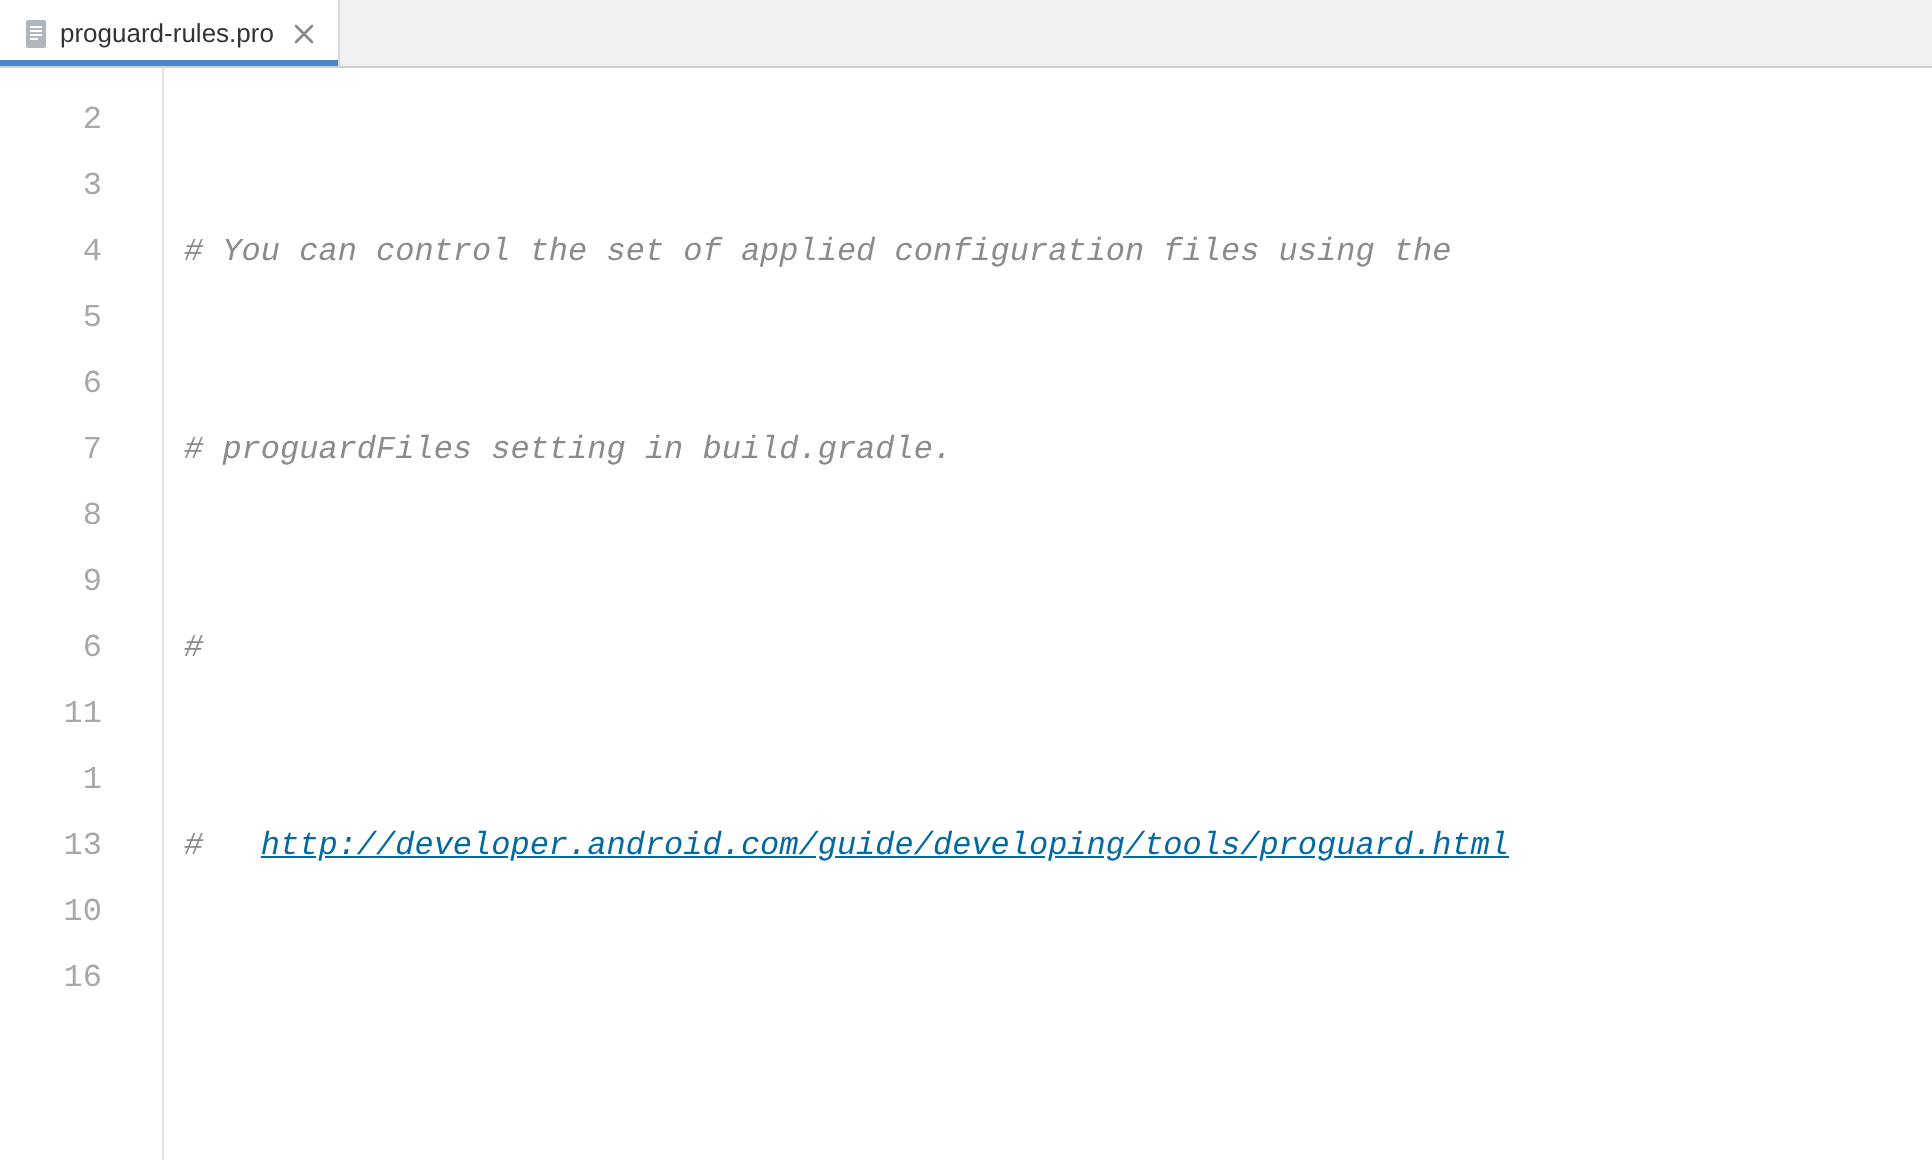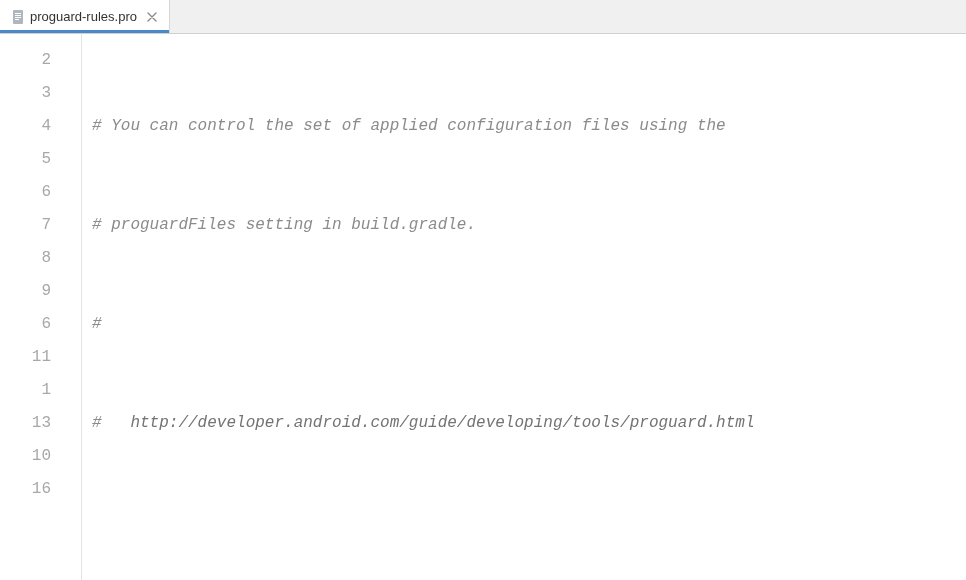--- a/index.html
+++ b/index.html
@@ -84,21 +84,21 @@
       padding-top: 10px;
       padding-left: 10px;
       font-family: 'Menlo', 'Consolas', 'Courier New', monospace;
       font-size: 16px;
       line-height: 33px;
       white-space: pre;
       overflow: hidden;
     }
     .code-line { height: 33px; }
     .tok-comment { color: #8b8b8b; font-style: italic; margin-top: 34px; }
-    .tok-comment-url { color: #737373; font-style: italic; }
+    .tok-comment-url { color: #0369a1; font-style: italic; text-decoration: underline; }
   </style>
 </head>
 <body>
 
 <div class="tab-bar">
   <div class="tab">
     <span class="tab-icon">
       <svg viewBox="0 0 16 16">
           <rect x="3" y="1" width="10" height="14" rx="1" fill="#b0b6bd"></rect>
           <rect x="5" y="4" width="6" height="1" fill="#fff"></rect>

